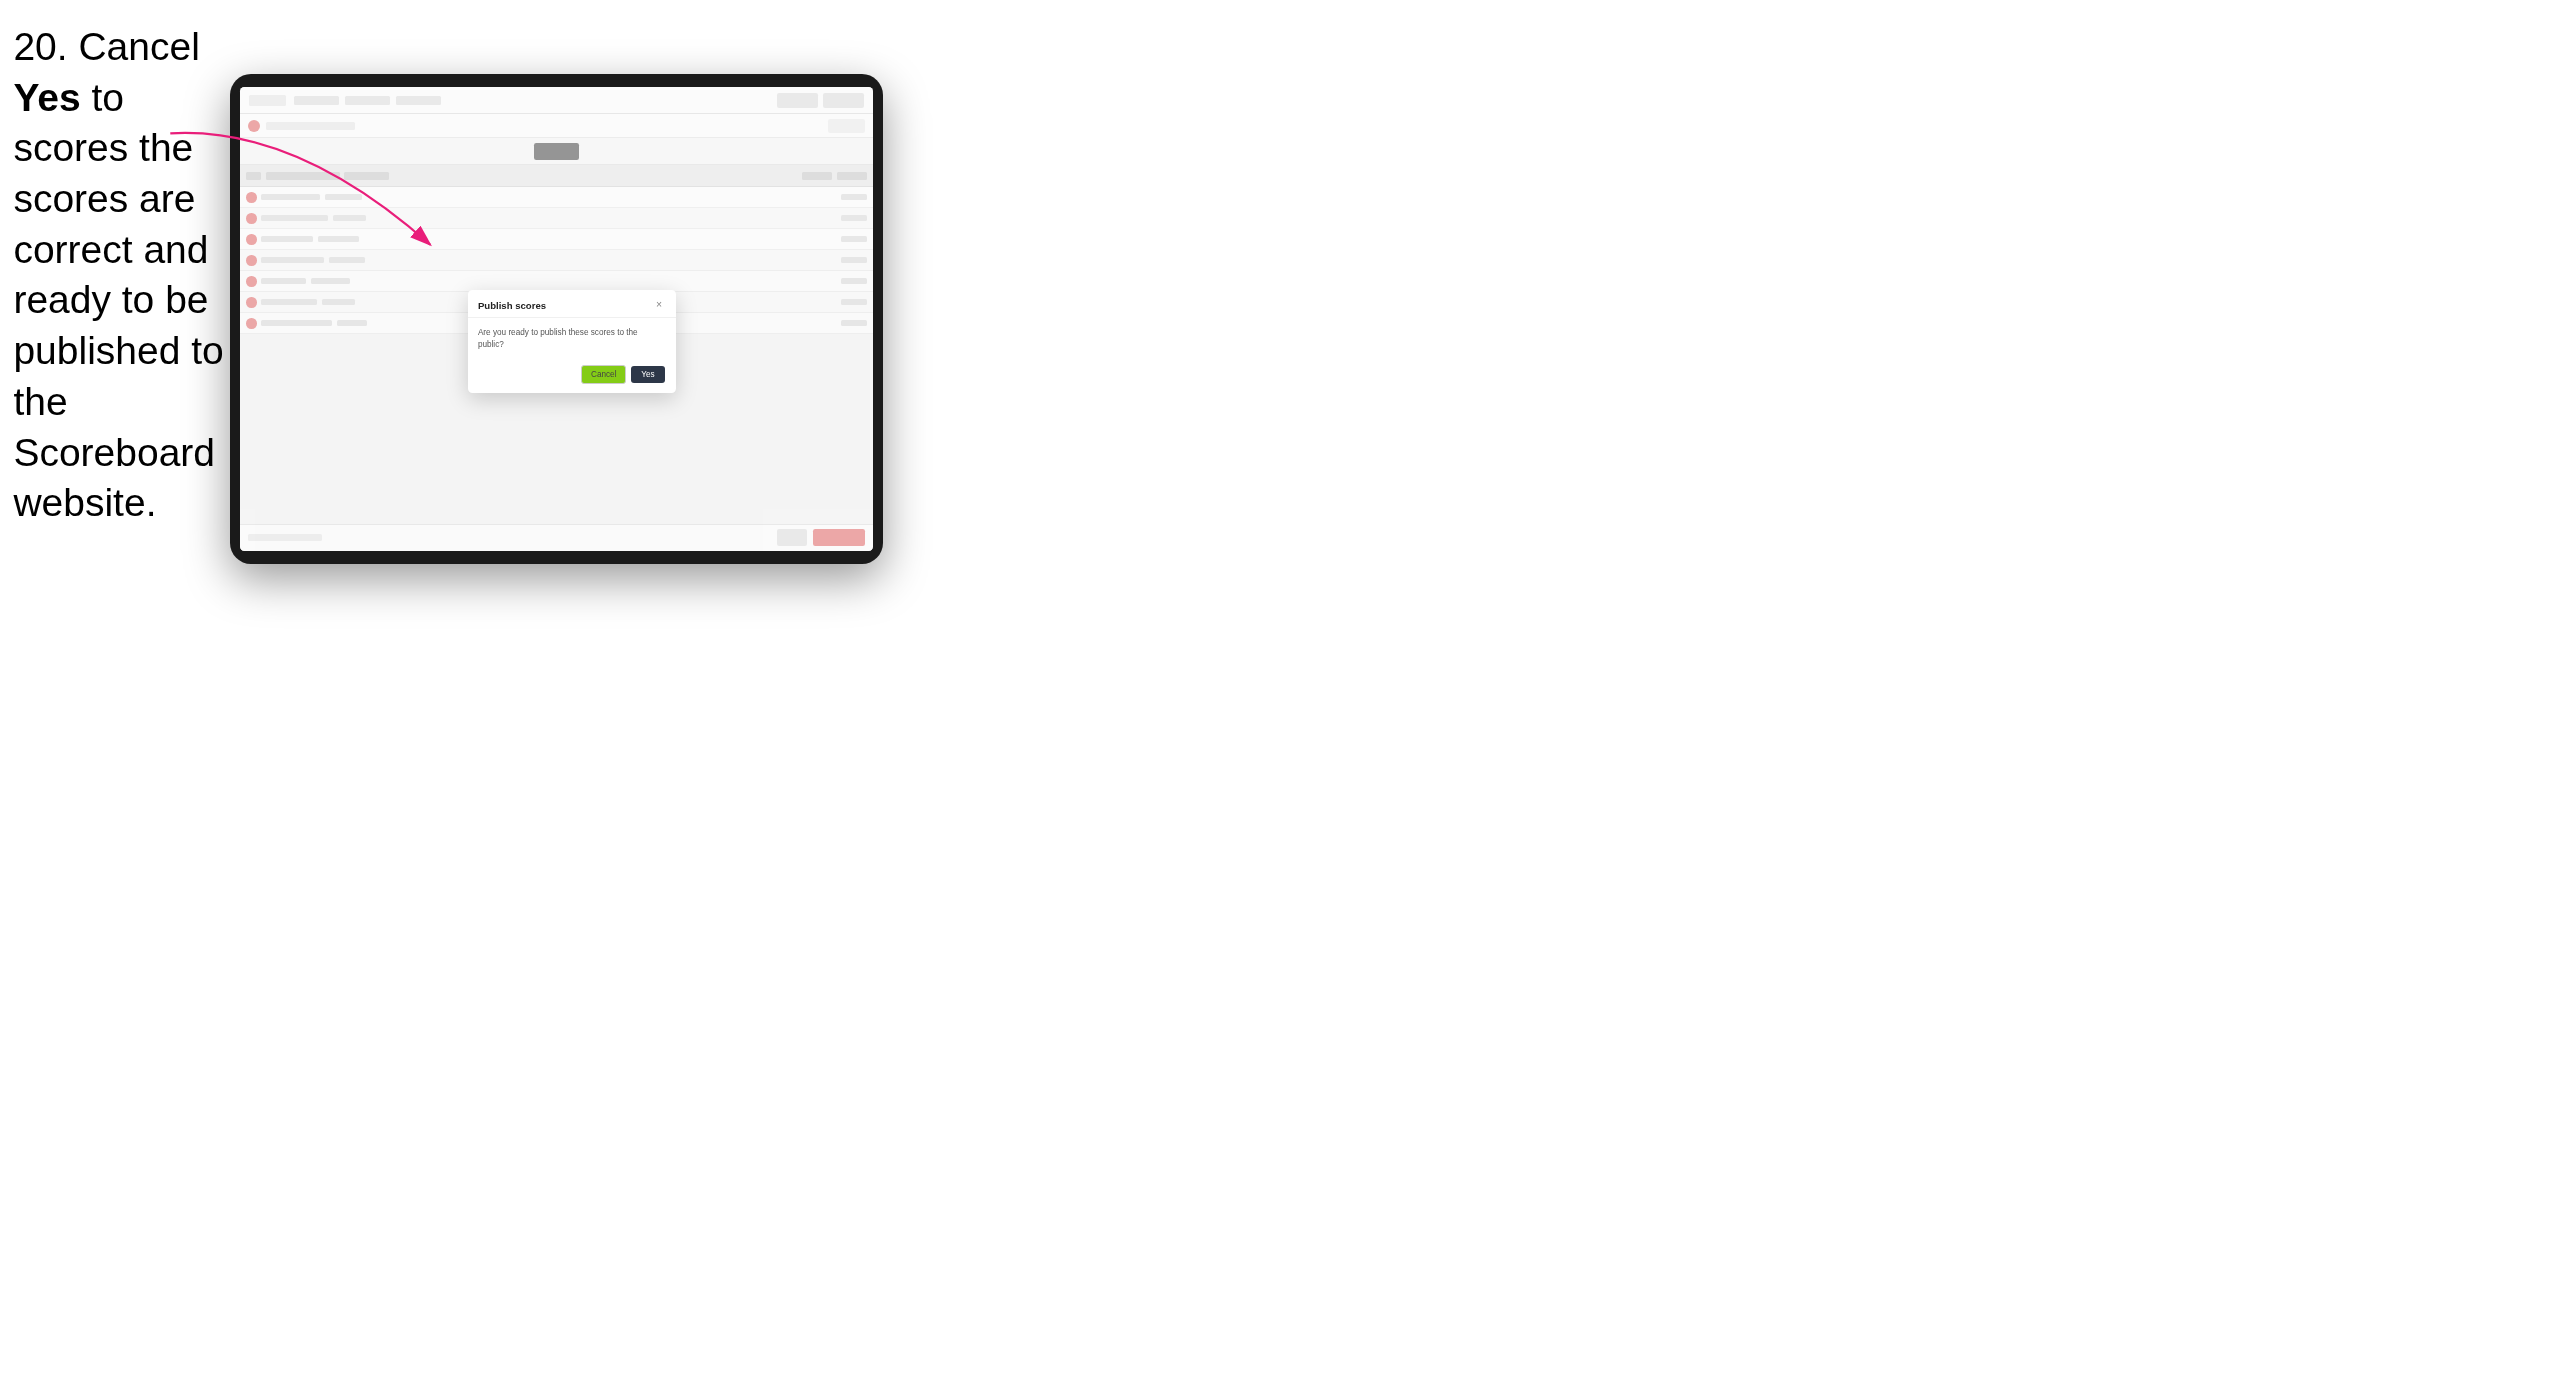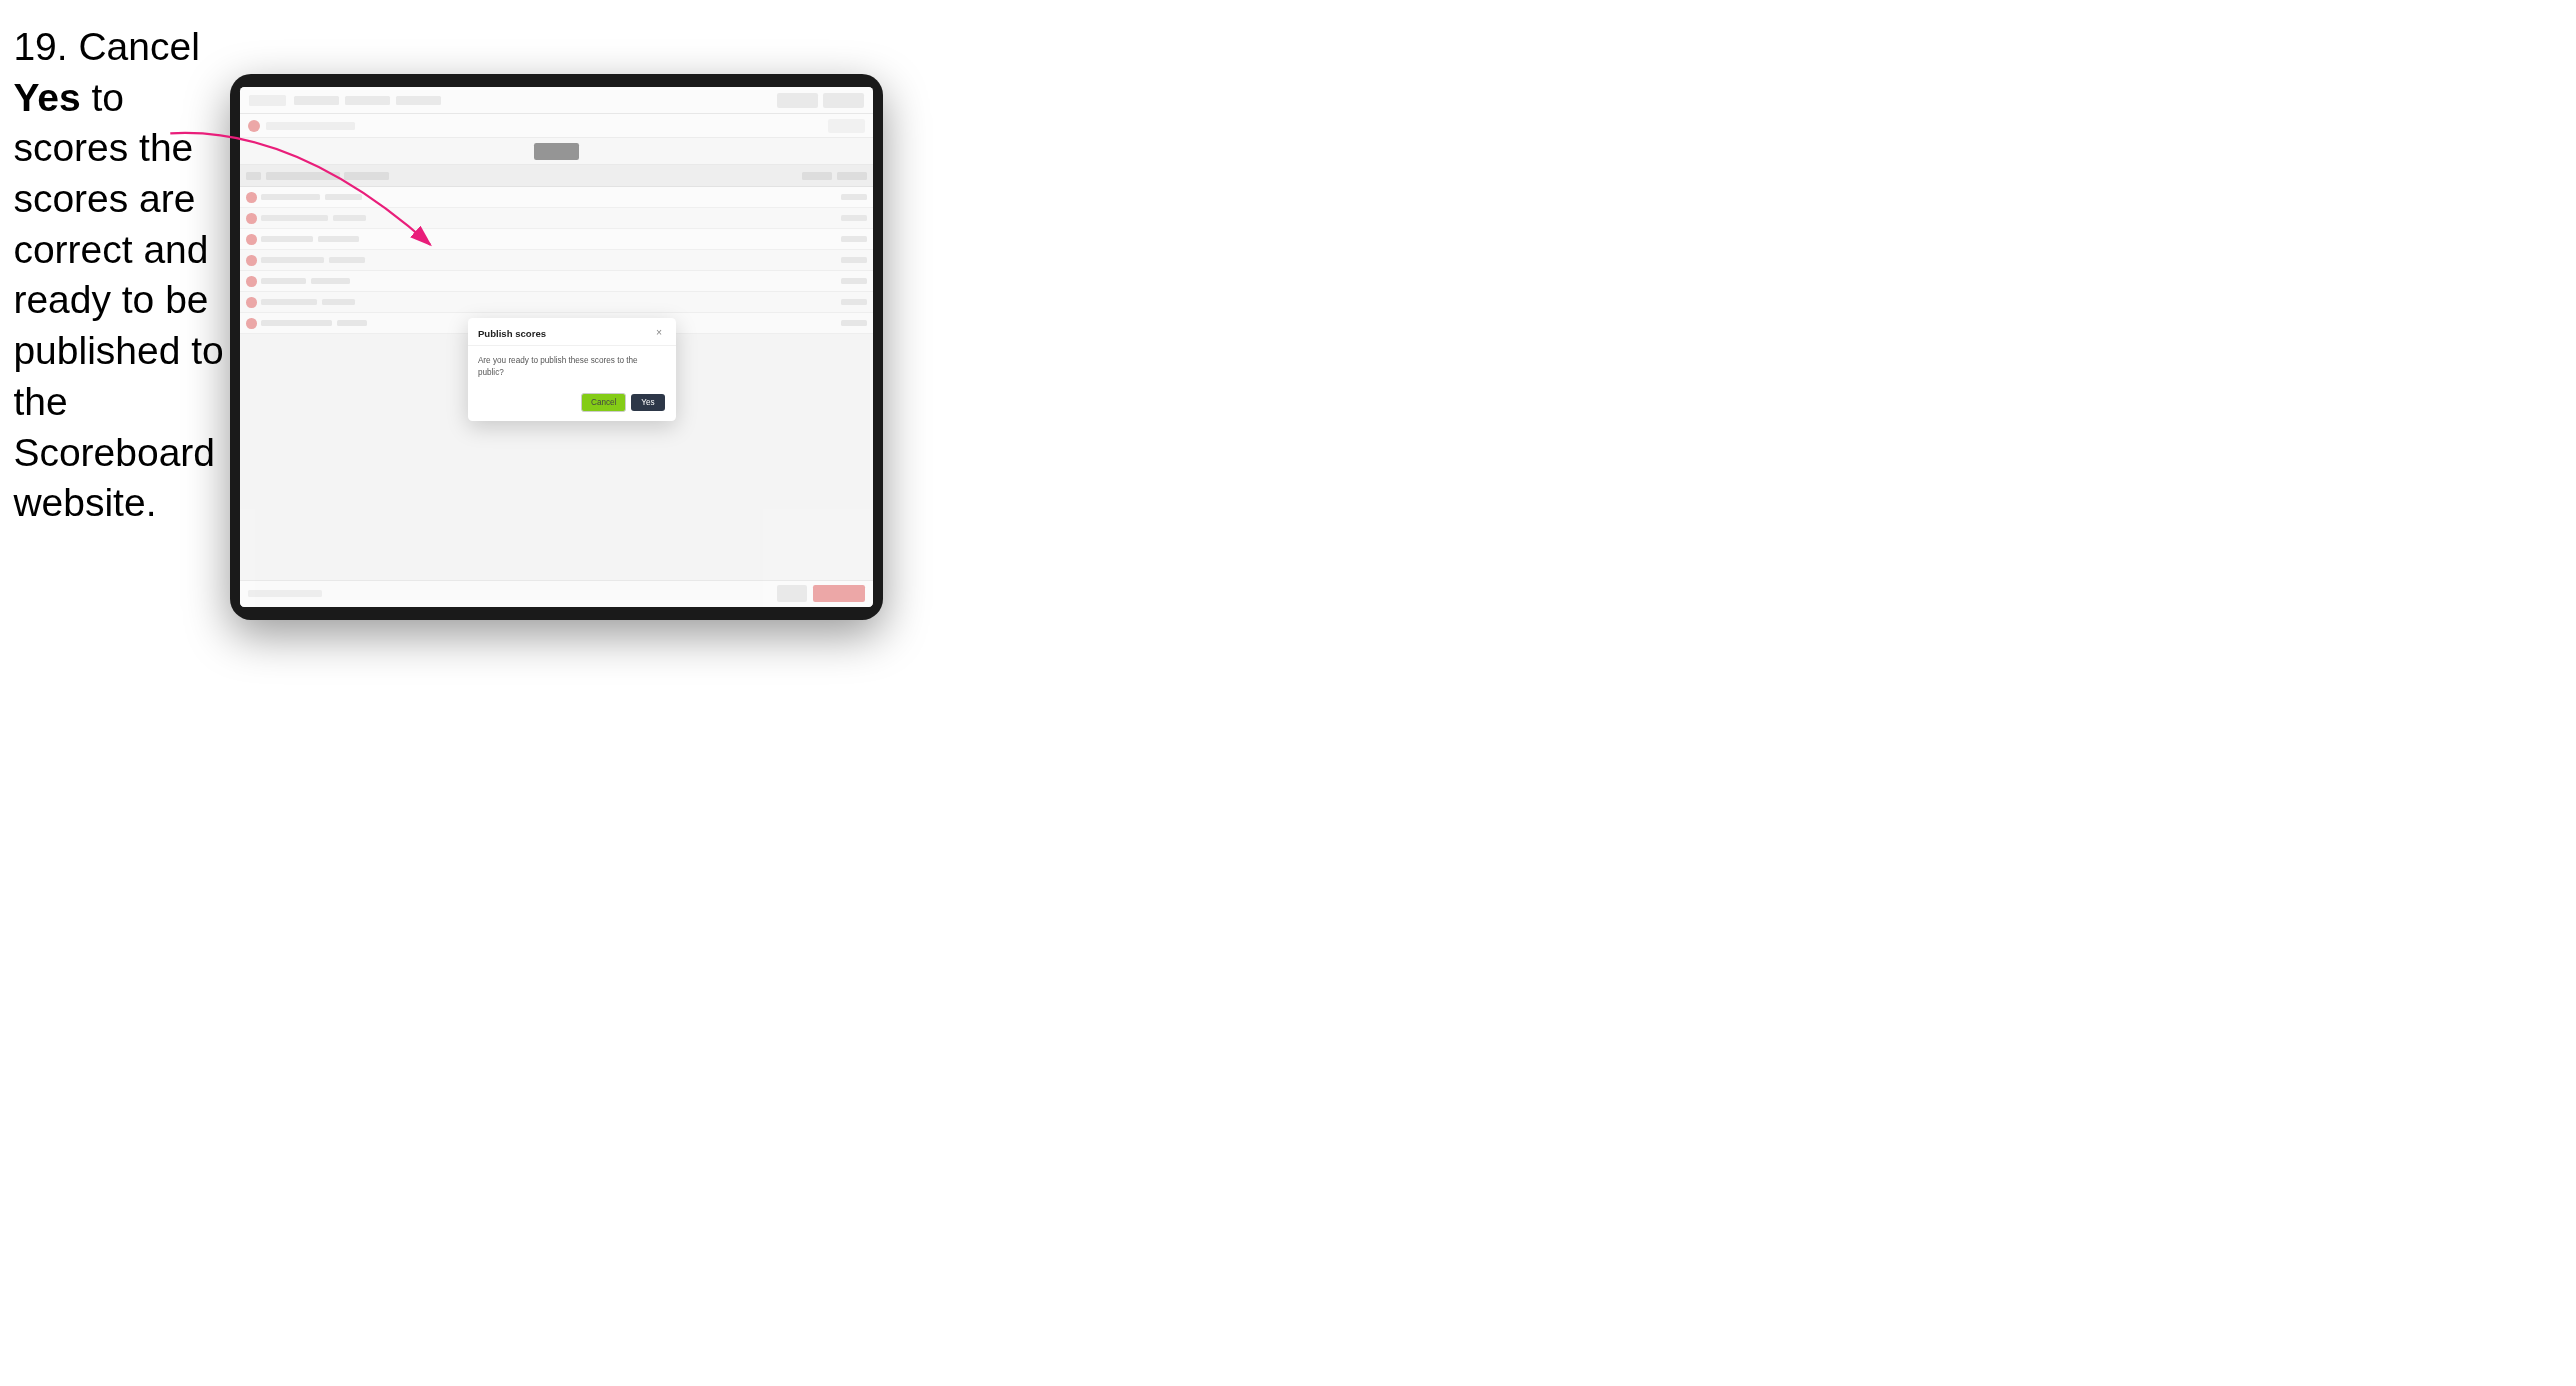--- a/index.html
+++ b/index.html
@@ -28,21 +28,21 @@
     .instruction-text strong {
       font-weight: 700;
     }
 
     
     .tablet {
       position: absolute;
       left: 230px;
       top: 74px;
       width: 653px;
-      height: 546px;
+      height: 490px;
       background: #1a1a1a;
       border-radius: 21px;
       box-shadow: 0 15px 45px rgba(0,0,0,0.4);
       padding: 13.4px 10.4px;
     }
 
     .tablet-screen {
       width: 100%;
       height: 100%;
       background: #f0f0f0;
@@ -345,21 +345,21 @@
     .arrow-annotation svg {
       width: 100%;
       height: 100%;
       overflow: visible;
     }
   </style>
 </head>
 <body>
 
 <div class="instruction-text">
-  <span>19.</span><span> Cancel </span><strong>Yes</strong><span> to scores the scores are correct and ready to be published to the Scoreboard website.</span>
+  <span>20.</span><span> Cancel </span><strong>Yes</strong><span> to scores the scores are correct and ready to be published to the Scoreboard website.</span>
 </div>
 
 <div class="arrow-annotation">
   <svg viewBox="0 0 420 230" xmlns="http://www.w3.org/2000/svg">
     <defs>
       <marker id="arrowhead" markerWidth="10" markerHeight="7" refX="9" refY="3.5" orient="auto">
         <polygon points="0 0, 10 3.5, 0 7" fill="#e91e7a"></polygon>
       </marker>
     </defs>
     <path d="M 30 30 Q 200 20 380 180" stroke="#e91e7a" stroke-width="3" fill="none" marker-end="url(#arrowhead)"></path>

